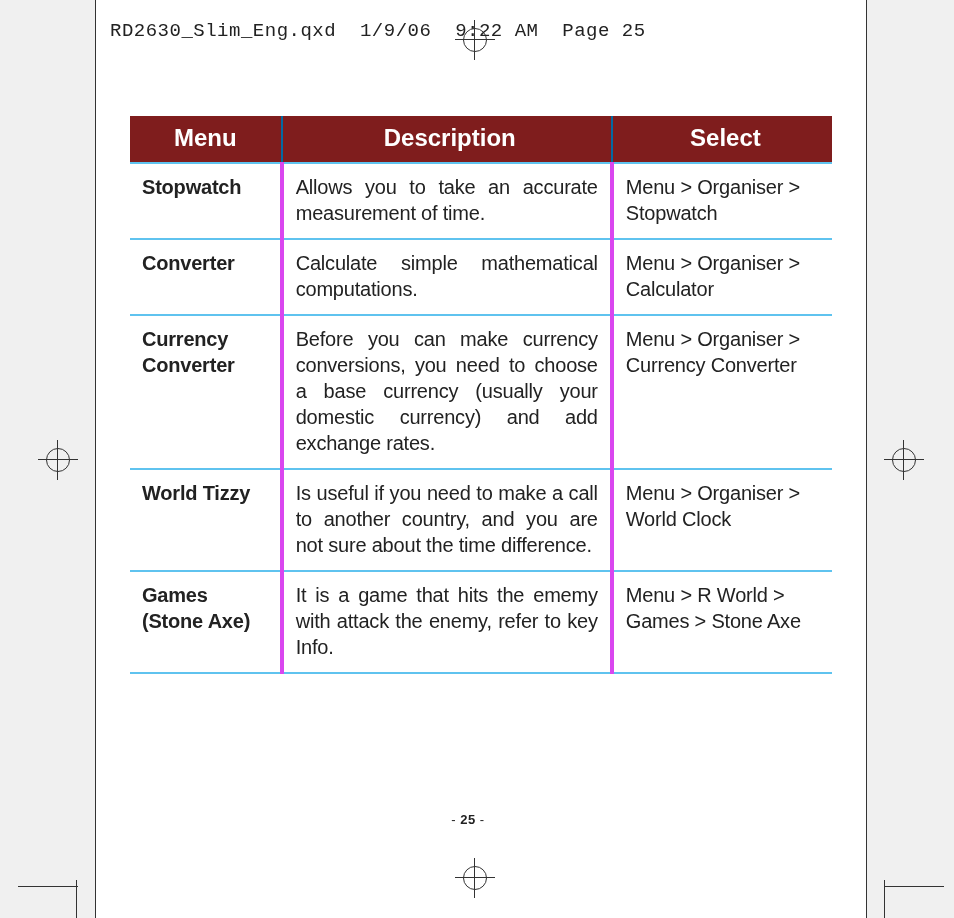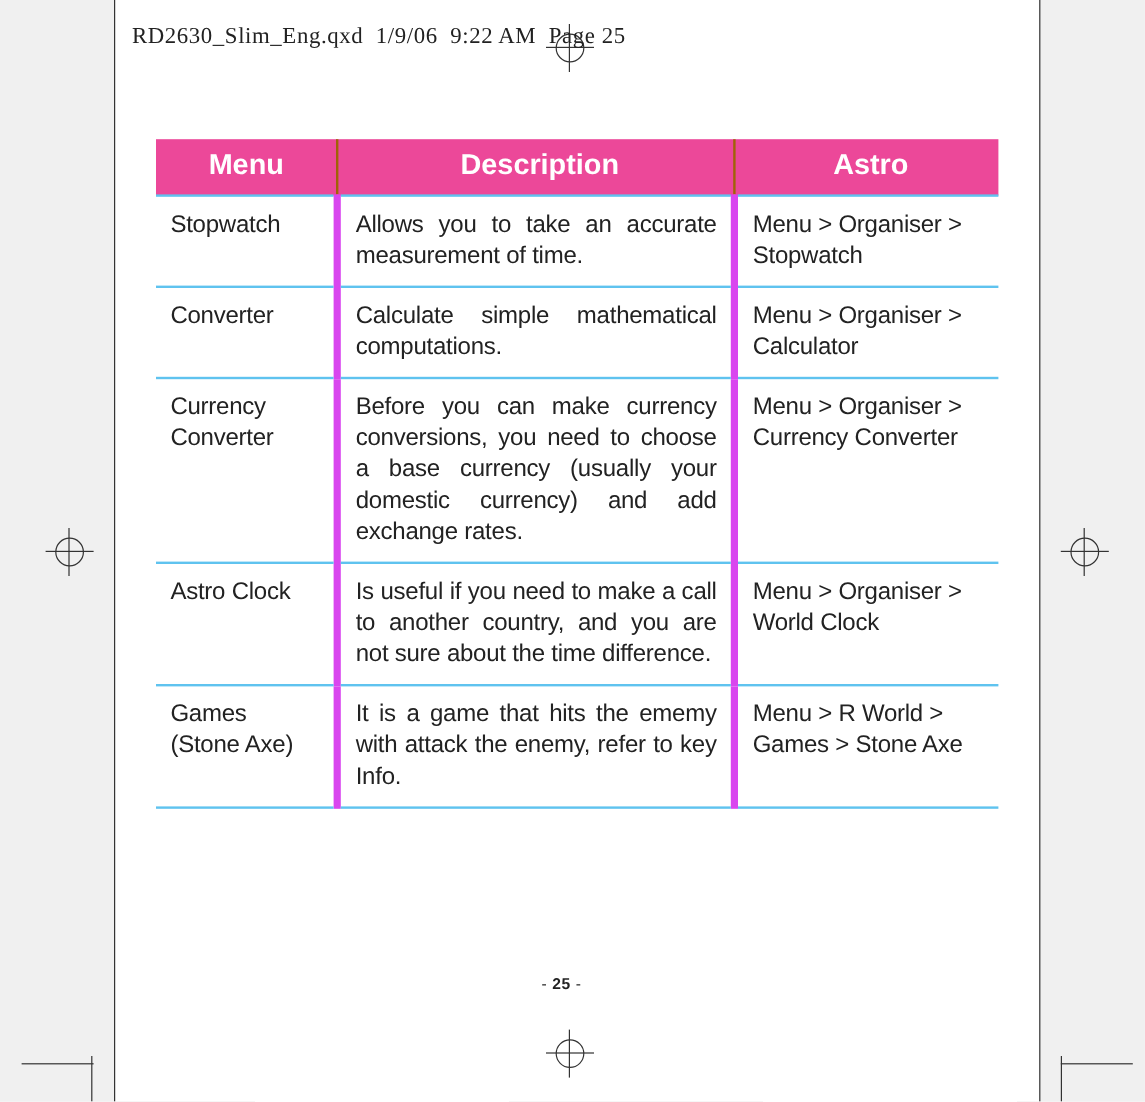--- a/index.html
+++ b/index.html
@@ -49,59 +49,59 @@
     position: absolute; top: 19px; left: 0; width: 40px; height: 1px; background: #333;
   }
   .regmark .vline {
     position: absolute; left: 19px; top: 0; height: 40px; width: 1px; background: #333;
   }
 
   .header-text {
     position: absolute;
     left: 110px;
     top: 20px;
-    font-family: Liberation Serif, serif;
+    font-family: Liberation Mono, monospace;
     font-size: 19px;
     color: #222;
     letter-spacing: 0.5px;
     white-space: pre;
   }
 
   
   .tbl {
     position: absolute;
     left: 130px;
     top: 116px;
     width: 702px;
     border-collapse: collapse;
   }
   .tbl th {
-    background: #ec4899;
+    background: #7f1d1d;
     color: #fff;
     font-weight: 700;
     font-size: 24px;
     font-family: "Helvetica Neue", Helvetica, Arial, sans-serif;
     padding: 8px 10px 10px 10px;
     text-align: center;
     border-bottom: 2px solid #5fc3ef;
   }
-  .tbl th + th { border-left: 2px solid #a16207; padding-left: 16px; }
+  .tbl th + th { border-left: 2px solid #0369a1; padding-left: 16px; }
   .tbl td {
     font-size: 20px;
     color: #222;
     font-family: "Helvetica Neue", Helvetica, Arial, sans-serif;
     font-stretch: condensed;
     padding: 10px 12px 12px 12px;
     vertical-align: top;
     border-bottom: 2px solid #5fc3ef;
     line-height: 1.3;
     letter-spacing: -0.2px;
   }
-  .tbl td + td { border-left: 6px solid #d946ef; }
-  .col-menu   { width: 130px; }
+  .tbl td + td { border-left: 4px solid #d946ef; }
+  .col-menu   { width: 130px; font-weight: bold; }
   .col-desc   { width: 330px; text-align: justify; text-justify: inter-word; }
   .col-select { width: 210px; }
 
   .pagenum {
     position: absolute;
     left: 0; right: 18px;
     top: 812px;
     text-align: center;
     font-size: 13px;
     font-weight: 700;
@@ -144,41 +144,41 @@
     <div class="vline"></div>
 </div>
 
 <div class="header-text">RD2630_Slim_Eng.qxd  1/9/06  9:22 AM  Page 25</div>
 
 <table class="tbl">
   <thead>
     <tr>
       <th class="col-menu">Menu</th>
       <th class="col-desc">Description</th>
-      <th class="col-select">Astro</th>
+      <th class="col-select">Select</th>
     </tr>
   </thead>
   <tbody>
     <tr>
       <td class="col-menu">Stopwatch</td>
       <td class="col-desc">Allows you to take an accurate measurement of time.</td>
       <td class="col-select">Menu &gt; Organiser &gt; Stopwatch</td>
     </tr>
     <tr>
       <td class="col-menu">Converter</td>
       <td class="col-desc">Calculate simple mathematical computations.</td>
       <td class="col-select">Menu &gt; Organiser &gt; Calculator</td>
     </tr>
     <tr>
       <td class="col-menu">Currency Converter</td>
       <td class="col-desc">Before you can make currency conversions, you need to choose a base currency (usually your domestic currency) and add exchange rates.</td>
       <td class="col-select">Menu &gt; Organiser &gt; Currency Converter</td>
     </tr>
     <tr>
-      <td class="col-menu">Astro Clock</td>
+      <td class="col-menu">World Tizzy</td>
       <td class="col-desc">Is useful if you need to make a call to another country, and you are not sure about the time difference.</td>
       <td class="col-select">Menu &gt; Organiser &gt; World Clock</td>
     </tr>
     <tr>
       <td class="col-menu">Games (Stone Axe)</td>
       <td class="col-desc">It is a game that hits the ememy with attack the enemy, refer to key Info.</td>
       <td class="col-select">Menu &gt; R World &gt; Games &gt;  Stone Axe</td>
     </tr>
   </tbody>
 </table>

